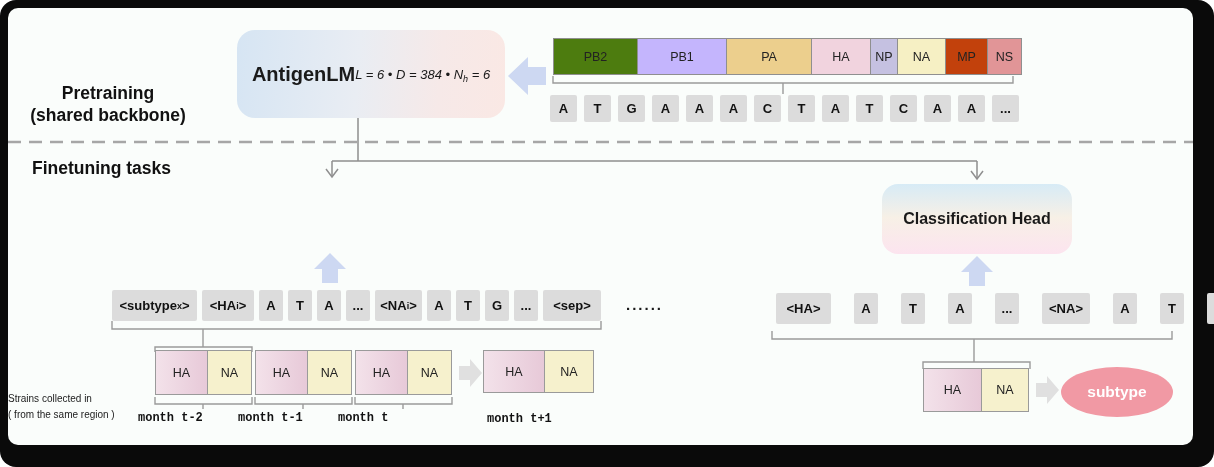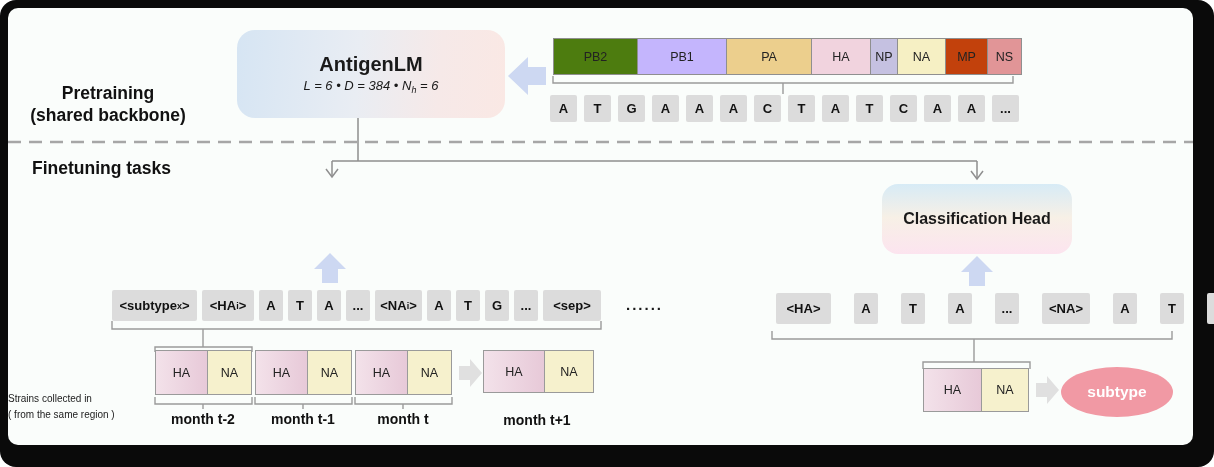--- a/index.html
+++ b/index.html
@@ -12,42 +12,42 @@
   .panel {
     position:absolute; left:8px; top:8px; width:1185px; height:437px;
     background:#fafdfb; border-radius:10px;
   }
   .overlay { position:absolute; left:0; top:0; pointer-events:none; }
   .abs { position:absolute; }
   .section-label { font-weight:bold; color:#111; font-size:17.5px; line-height:1.28; text-align:center; }
   .section-label-left { font-weight:bold; color:#111; font-size:17.5px; }
   .backbone-box {
     position:absolute; left:237px; top:30px; width:268px; height:88px;
-    border-radius:18px; display:flex; flex-direction:column;
+    border-radius:18px; display:flex; 
     align-items:center; justify-content:center; color:#1a1a1a;
   }
   .backbone-title { font-size:20px; font-weight:bold; line-height:1.15; }
   .backbone-sub { font-size:16.5px; font-weight:bold; font-style:italic; line-height:1.2; }
   .backbone-params { font-size:13px; font-style:italic; margin-top:2px; }
   .sub-script { font-size:9px; vertical-align:-3px; }
   .genome-bar { position:absolute; left:553px; top:38px; height:37px; display:flex; }
   .seg { display:flex; align-items:center; justify-content:center; border:1px solid #8f8f8f;
          font-size:12.5px; color:#222; }
   .seg + .seg { margin-left:-1px; }
   .seq { position:absolute; display:flex; }
   .tok { display:flex; align-items:center; justify-content:center; background:#dcdcdc;
          border-radius:2px; font-weight:bold; font-size:13px; color:#111; white-space:nowrap; }
   .head-box { position:absolute; border-radius:16px; display:flex; align-items:center;
               justify-content:center; font-weight:bold; font-size:16px; color:#1a1a1a; }
   .pair { position:absolute; display:flex; }
   .cell { display:flex; align-items:center; justify-content:center; border:1px solid #9a9a9a;
           font-size:12.5px; color:#222; }
   .cell + .cell { margin-left:-1px; }
-  .month-label { position:absolute; width:130px; text-align:center; font-weight:bold;
-                 font-size:14px; color:#111; }
+  .month-label { position:absolute; width:130px; font-weight:bold;
+                 font-size:12px; color:#111;font-family:Liberation Mono, monospace; }
   .strains-note { position:absolute; left:8px; top:391px; width:168px; text-align:left;
                   font-size:10px; color:#222; line-height:1.55; }
   .dots-trail { position:absolute; font-weight:bold; font-size:15px; letter-spacing:2px; color:#1a1a1a; }
   .subtype-ellipse { position:absolute; left:1061px; top:367px; width:112px; height:50px;
                      border-radius:50%; display:flex; align-items:center; justify-content:center;
                      color:#ffffff; font-weight:bold; font-size:15.5px; }
 </style>
 </head>
 <body>
 
@@ -183,21 +183,21 @@
     <div class="cell" style="width: 50px; background: rgb(246, 241, 205);">NA</div>
   </div>
   <div class="pair" style="left:923px; top:368px; height:44px;">
     <div class="cell" style="width: 59px; background: linear-gradient(90deg, rgb(243, 226, 234), rgb(231, 201, 216));">HA</div>
     <div class="cell" style="width: 48px; background: rgb(246, 241, 205);">NA</div>
   </div>
 
   <div class="month-label" style="left:138px; top:411px;">month t-2</div>
   <div class="month-label" style="left:238px; top:411px;">month t-1</div>
   <div class="month-label" style="left:338px; top:411px;">month t</div>
-  <div class="month-label" style="left:472px; top:412px;">month t+1</div>
+  <div class="month-label" style="left:487px; top:412px;">month t+1</div>
 
   <div class="strains-note">
     <div>Strains collected in</div>
     <div>( from the same region )</div>
   </div>
 
   <div class="subtype-ellipse" style="background: rgb(241, 153, 164);">
     <span>subtype</span>
   </div>
 </div>

